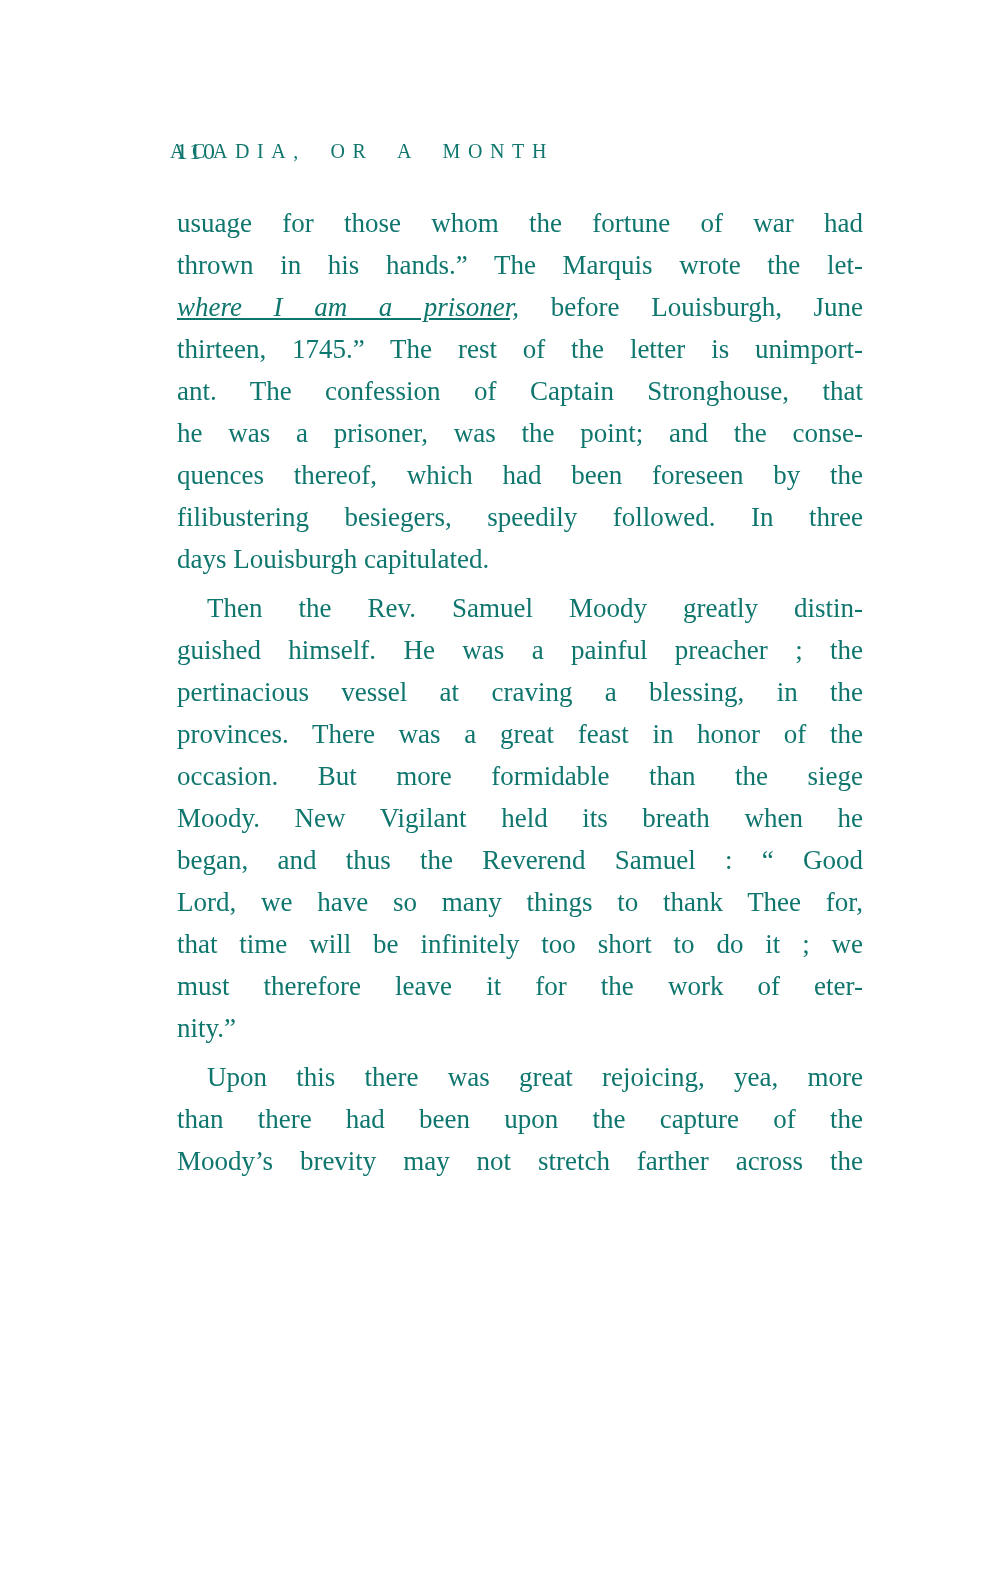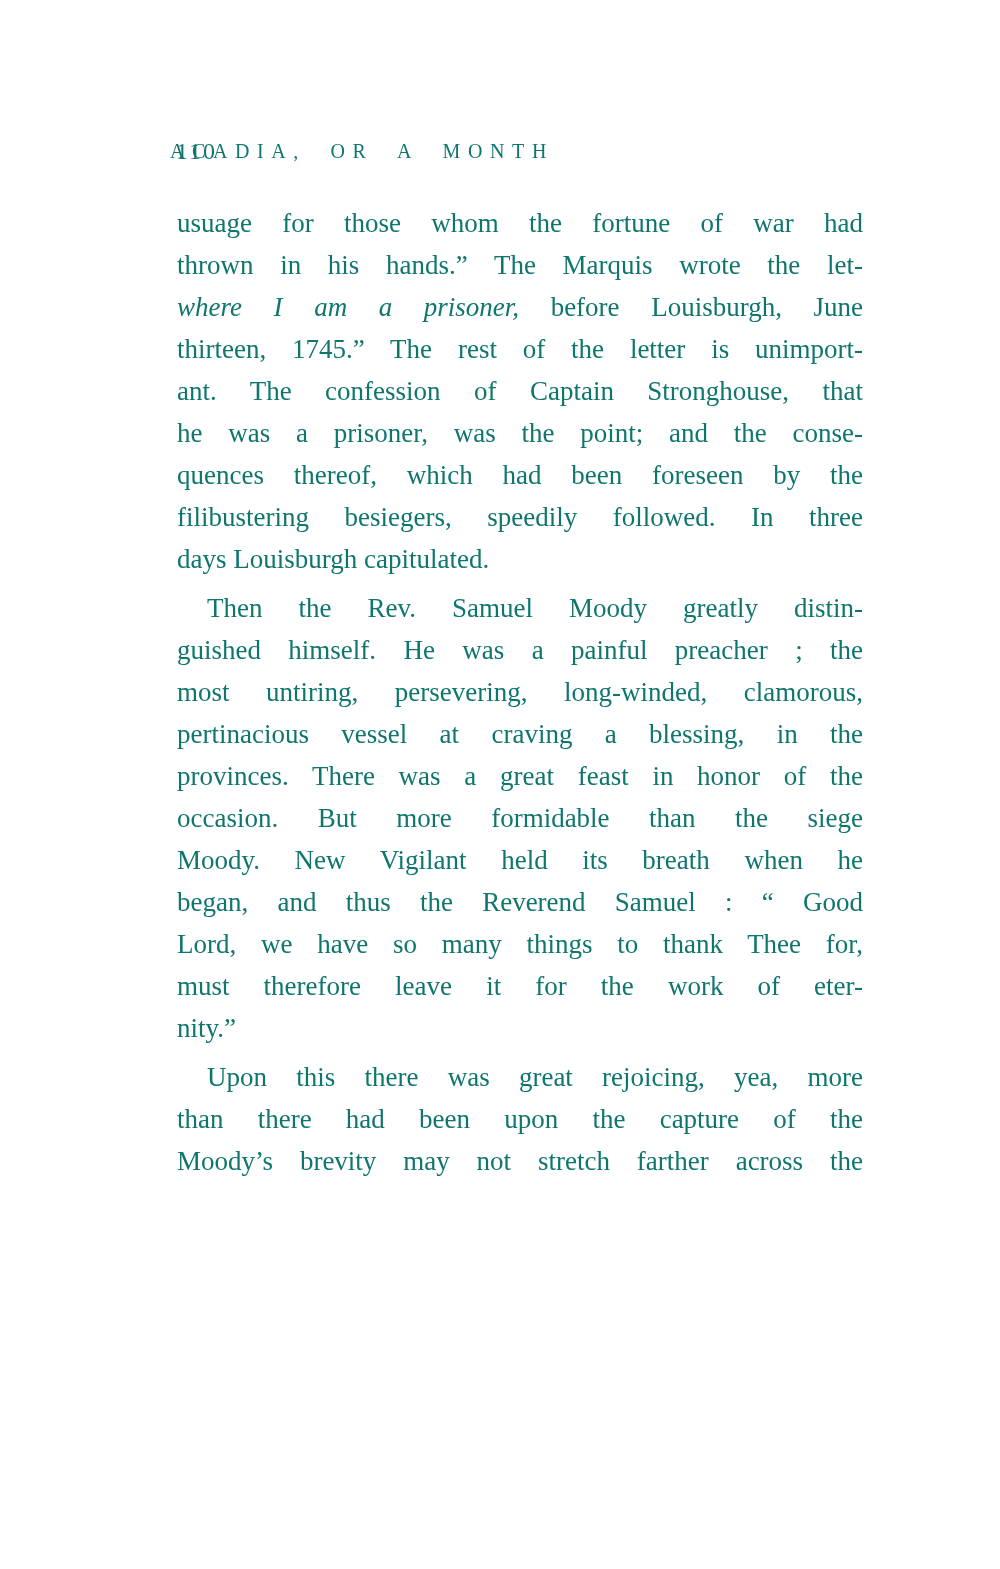--- a/index.html
+++ b/index.html
@@ -52,20 +52,21 @@
   }
   .line.last {
     text-align: justify;
     text-align-last: left;
   }
   .para.indent .line:first-child {
     text-indent: 30px;
   }
   .italic {
     font-style: italic;
+    text-decoration: underline;
   }
 </style>
 </head>
 <body>
 
 <div class="page">
   <div class="content">
     <div class="header-row">
       <span class="page-number">110</span>
       <div class="running-header">ACADIA, OR A MONTH</div>
@@ -78,27 +79,27 @@
           <div class="line"><span>thirteen, 1745.” The rest of the letter is unimport-</span></div>
           <div class="line"><span>ant. The confession of Captain Stronghouse, that</span></div>
           <div class="line"><span>he was a prisoner, was the point; and the conse-</span></div>
           <div class="line"><span>quences thereof, which had been foreseen by the</span></div>
           <div class="line"><span>filibustering besiegers, speedily followed. In three</span></div>
           <div class="line last"><span>days Louisburgh capitulated.</span></div>
         </div>
         <div class="para indent">
           <div class="line"><span>Then the Rev. Samuel Moody greatly distin-</span></div>
           <div class="line"><span>guished himself. He was a painful preacher ; the</span></div>
-          <div class="line"><span>most untiring, persevering, long-winded, clamorous,</span></div>
           <div class="line"><span>pertinacious vessel at craving a blessing, in the</span></div>
           <div class="line"><span>provinces. There was a great feast in honor of the</span></div>
           <div class="line"><span>occasion. But more formidable than the siege</span></div>
           <div class="line"><span>Moody. New Vigilant held its breath when he</span></div>
           <div class="line"><span>began, and thus the Reverend Samuel : “ Good</span></div>
           <div class="line"><span>Lord, we have so many things to thank Thee for,</span></div>
+          <div class="line"><span>that time will be infinitely too short to do it ; we</span></div>
           <div class="line"><span>must therefore leave it for the work of eter-</span></div>
           <div class="line last"><span>nity.”</span></div>
         </div>
         <div class="para indent">
           <div class="line"><span>Upon this there was great rejoicing, yea, more</span></div>
           <div class="line"><span>than there had been upon the capture of the</span></div>
           <div class="line"><span>Moody’s brevity may not stretch farther across the</span></div>
         </div>
       </div>
   </div>

